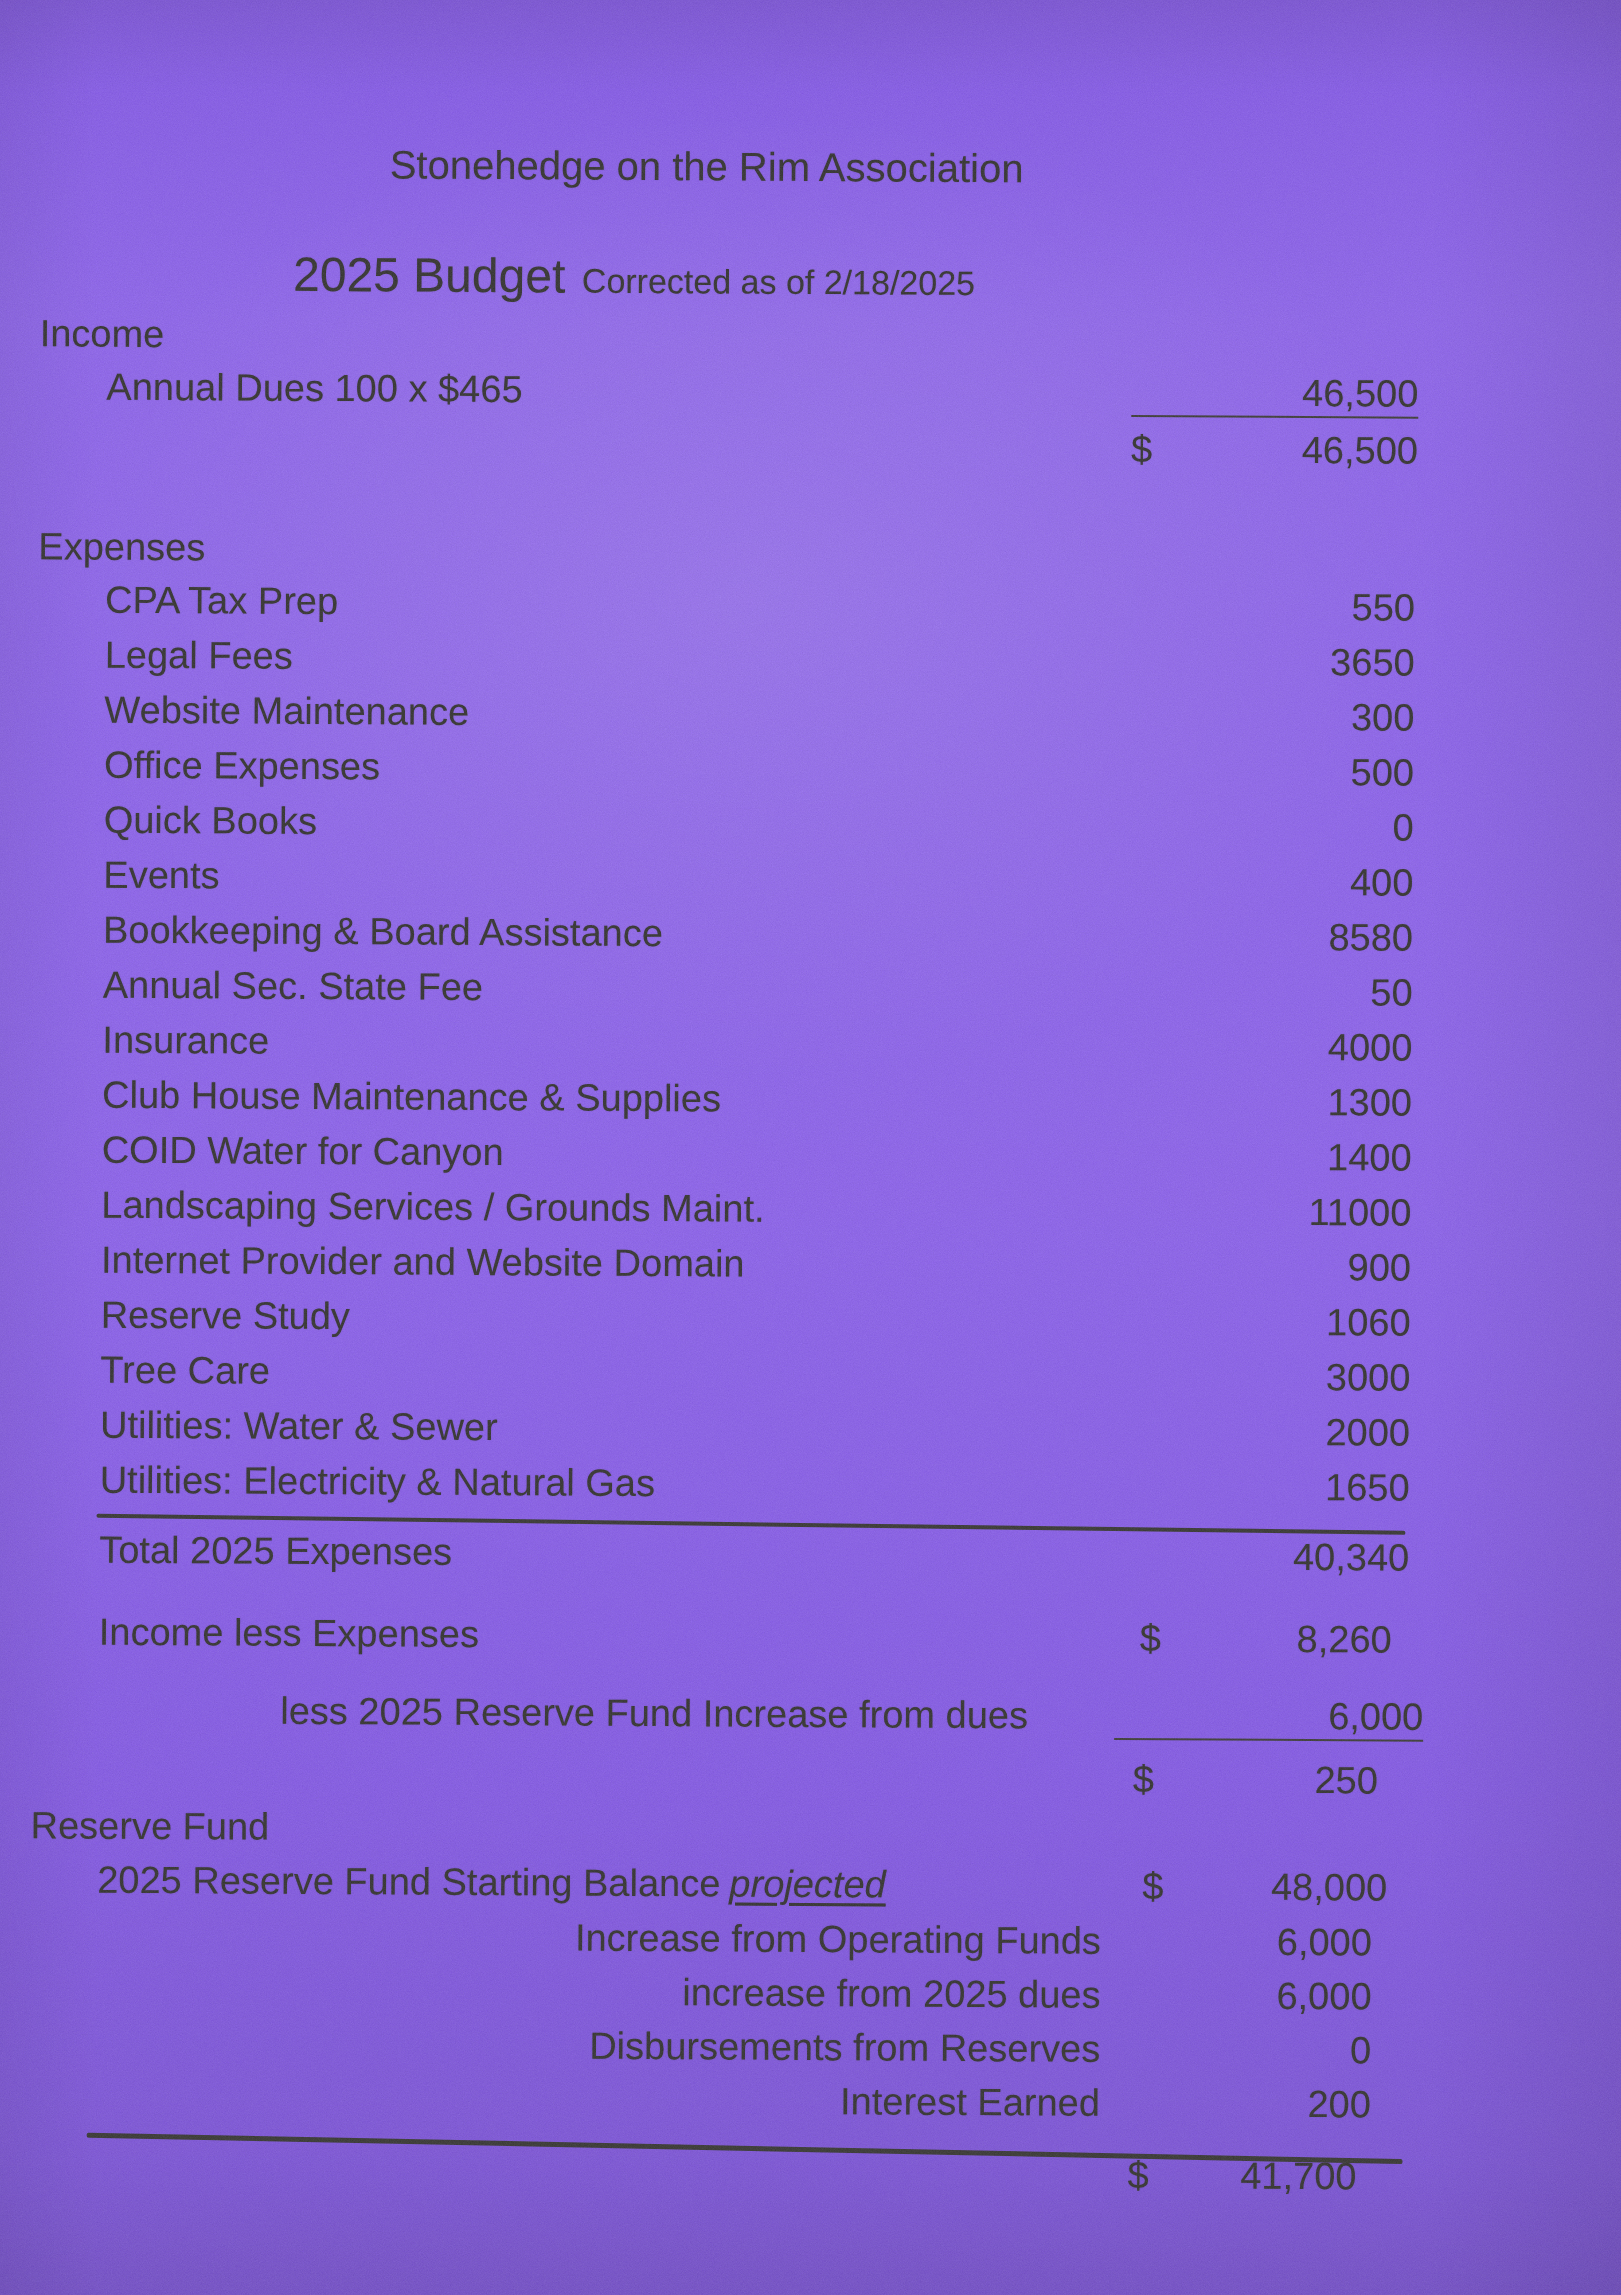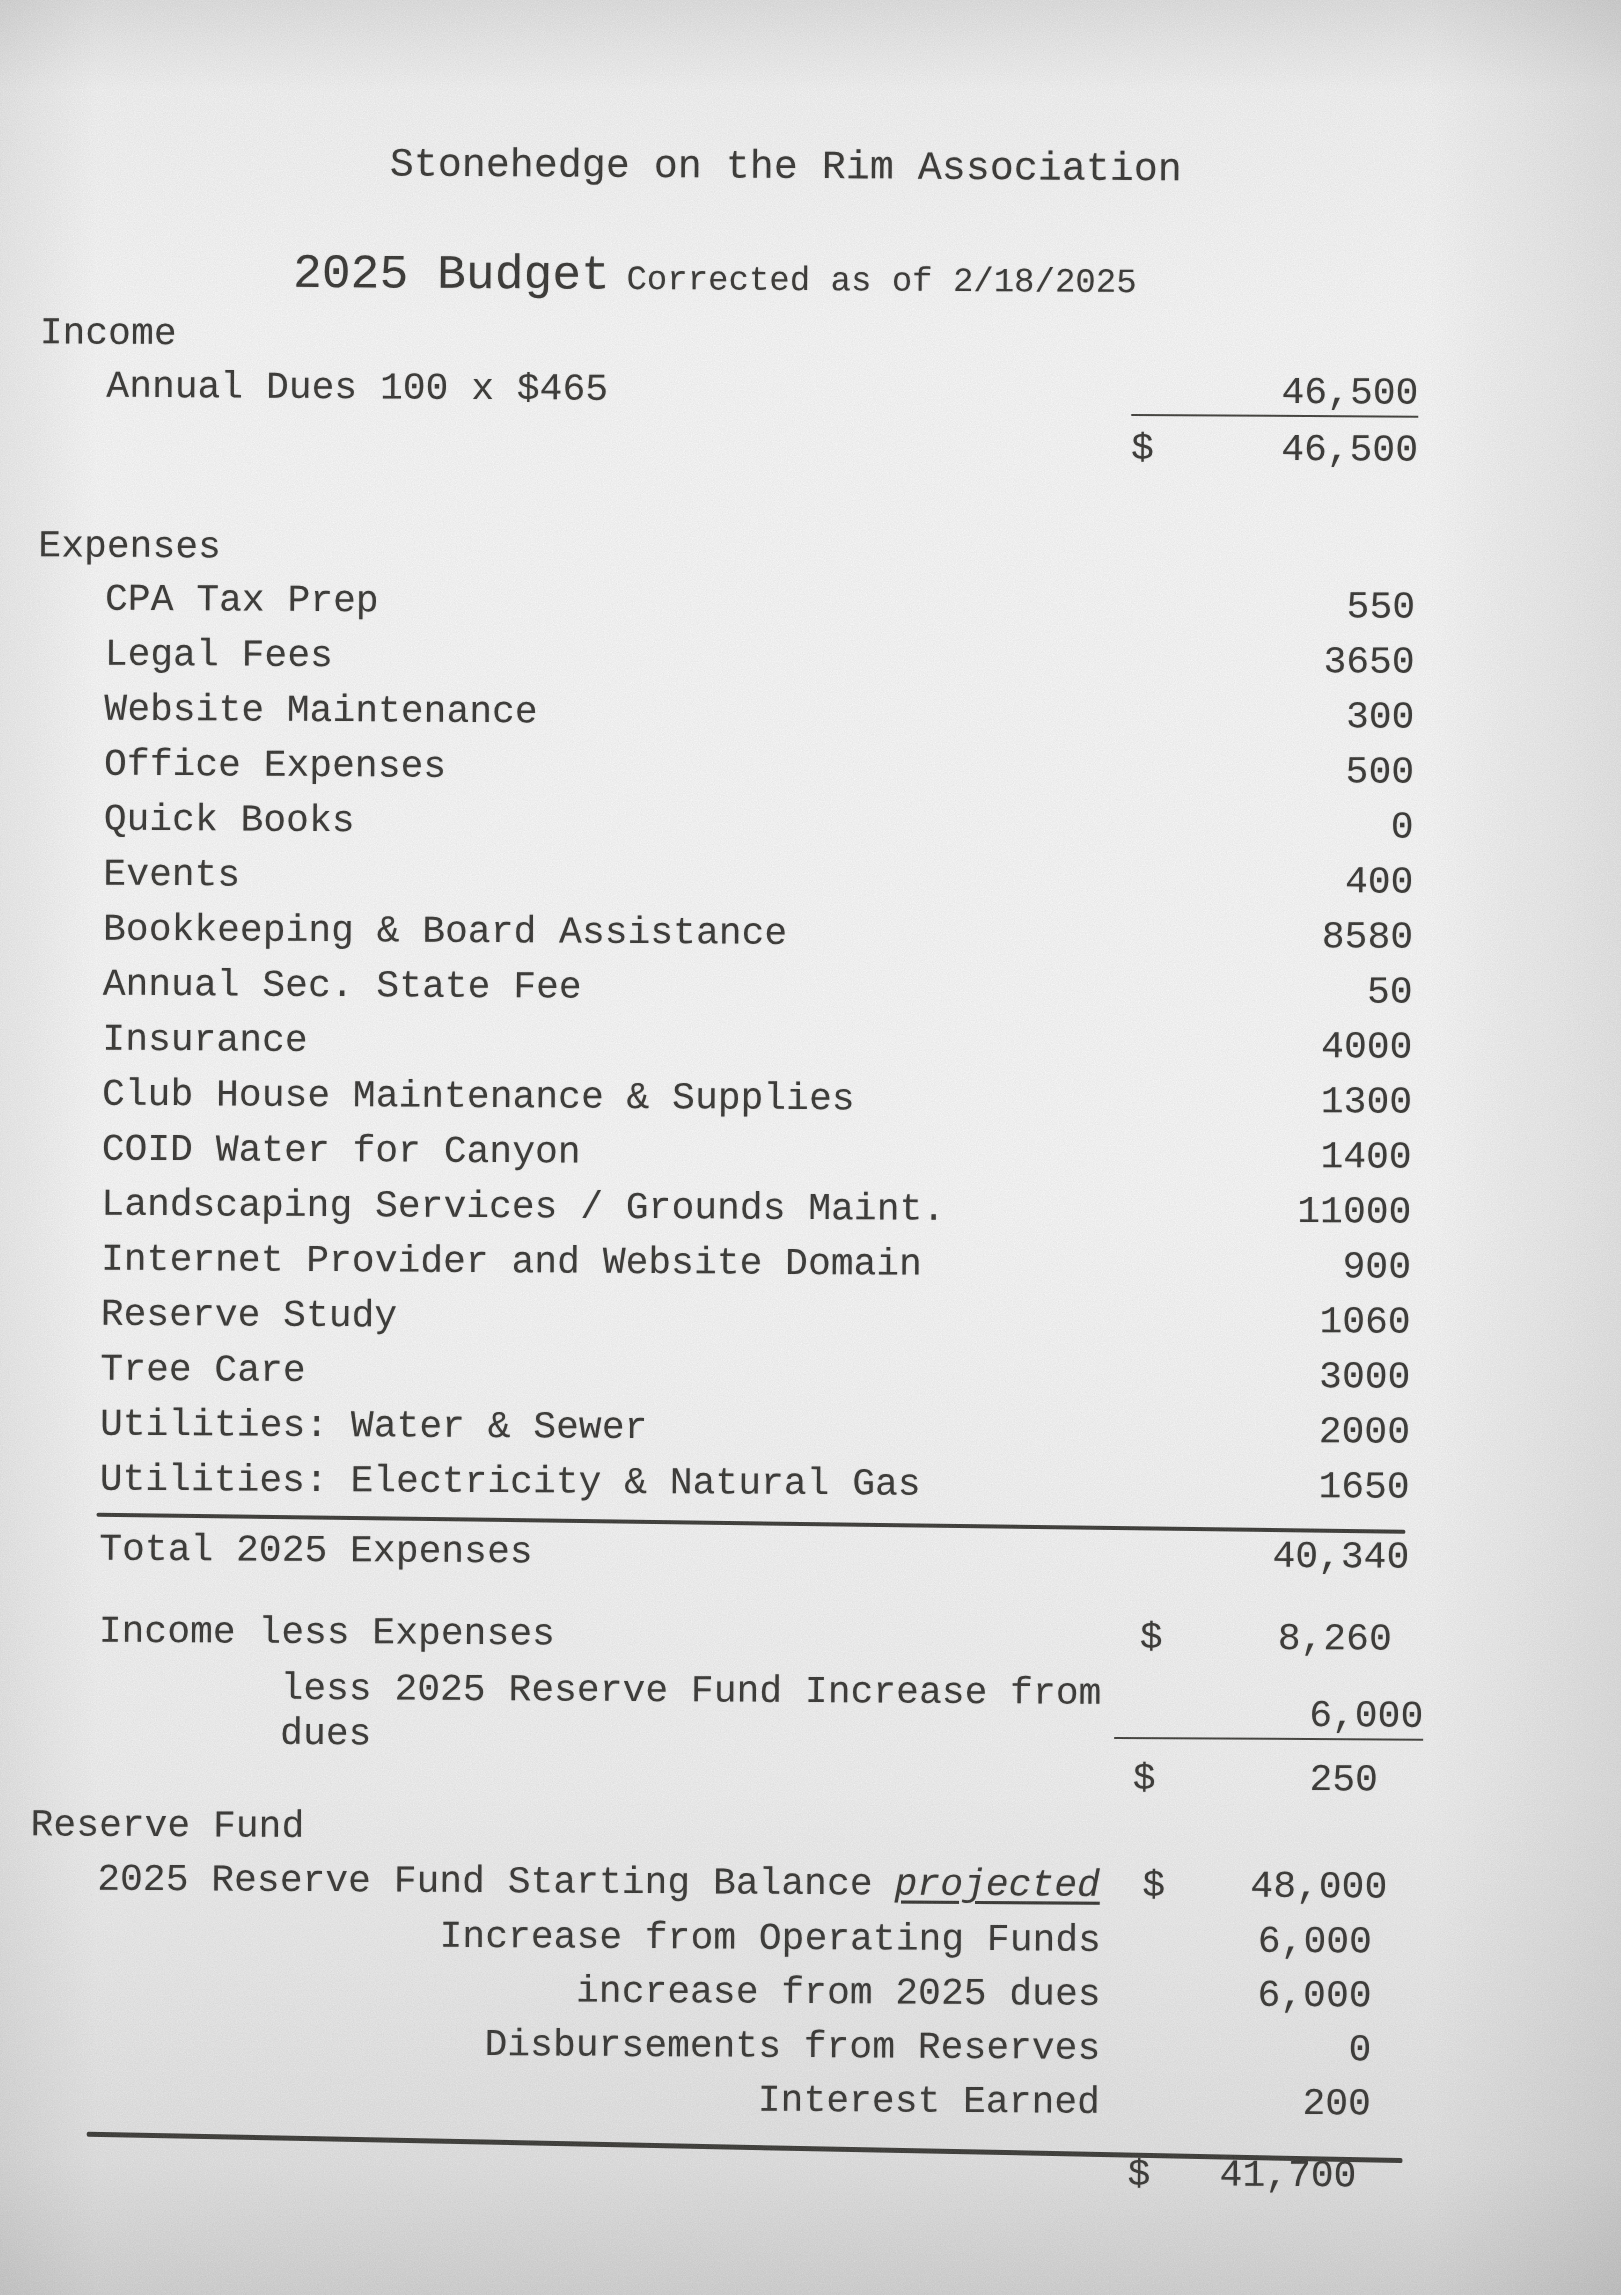--- a/index.html
+++ b/index.html
@@ -1,19 +1,19 @@
 <!DOCTYPE html>
 <html style="font-size:10.2px"><head>
 <meta charset="utf-8">
 <style>
   html,body { margin:0; padding:0; background:#9a9995; }
   .photo {
     position:relative; width:1621px; height:2295px; overflow:hidden;
-    background:#ffffff;
-    font-family:Liberation Mono, monospace;
+    background:#8b5cf6;
+    font-family:Liberation Sans, sans-serif;
     color:#302f2c;
   }
   .shade {
     position:absolute; inset:0; pointer-events:none;
     background:
       linear-gradient(180deg, rgba(0,0,0,0.10) 0%, rgba(0,0,0,0.02) 4%, rgba(255,255,255,0.05) 14%, rgba(255,255,255,0.04) 52%, rgba(0,0,0,0.03) 78%, rgba(0,0,0,0.09) 94%, rgba(0,0,0,0.16) 100%),
       linear-gradient(90deg, rgba(0,0,0,0.06) 0%, rgba(0,0,0,0.00) 6%, rgba(0,0,0,0.00) 88%, rgba(0,0,0,0.09) 100%),
       radial-gradient(ellipse 1019px 701px at 46% 26%, rgba(255,255,255,0.10), rgba(255,255,255,0) 70%);
   }
   .grain { position:absolute; inset:0; pointer-events:none; }
@@ -44,21 +44,21 @@
   .m-160   { margin-left:auto; width:245px; margin-right:233px; }
   .m-start { margin-left:auto; width:245px; margin-right:223px; }
   .m-final { margin-left:auto; width:229px; margin-right:252px; }
   .rule { background:#34332f; height:3.8px; border-radius:1.9px; transform-origin:left center; }
   .rule1 { margin:6.4px 0 0 105px; width:1309px; transform:rotate(0.40deg); }
   .rule3 { margin:9px 0 0 99px; width:1316px; height:4.5px; transform:rotate(0.80deg); }
   .total-row { margin-top:5.1px; }
   .mt42 { margin-top:27px; } .mt36 { margin-top:23px; } .mt12 { margin-top:7.6px; }
   .rsv-lbl { width:1112px; text-align:right; flex:0 0 auto; }
   .rsv-num { width:271px; text-align:right; flex:0 0 auto; }
-  .em-underline { font-style:italic; text-decoration:underline; text-decoration-thickness:2.5px; text-underline-offset:6.4px; margin-left:22px; }
+  .em-underline { font-style:italic; text-decoration:underline; text-decoration-thickness:2.5px; text-underline-offset:6.4px; margin-left:9px; }
   .gap6 { height:3.8px; }
 </style>
 </head>
 <body>
 
 <div class="photo">
 
   <div class="shade"></div>
 
   <div class="doc">

